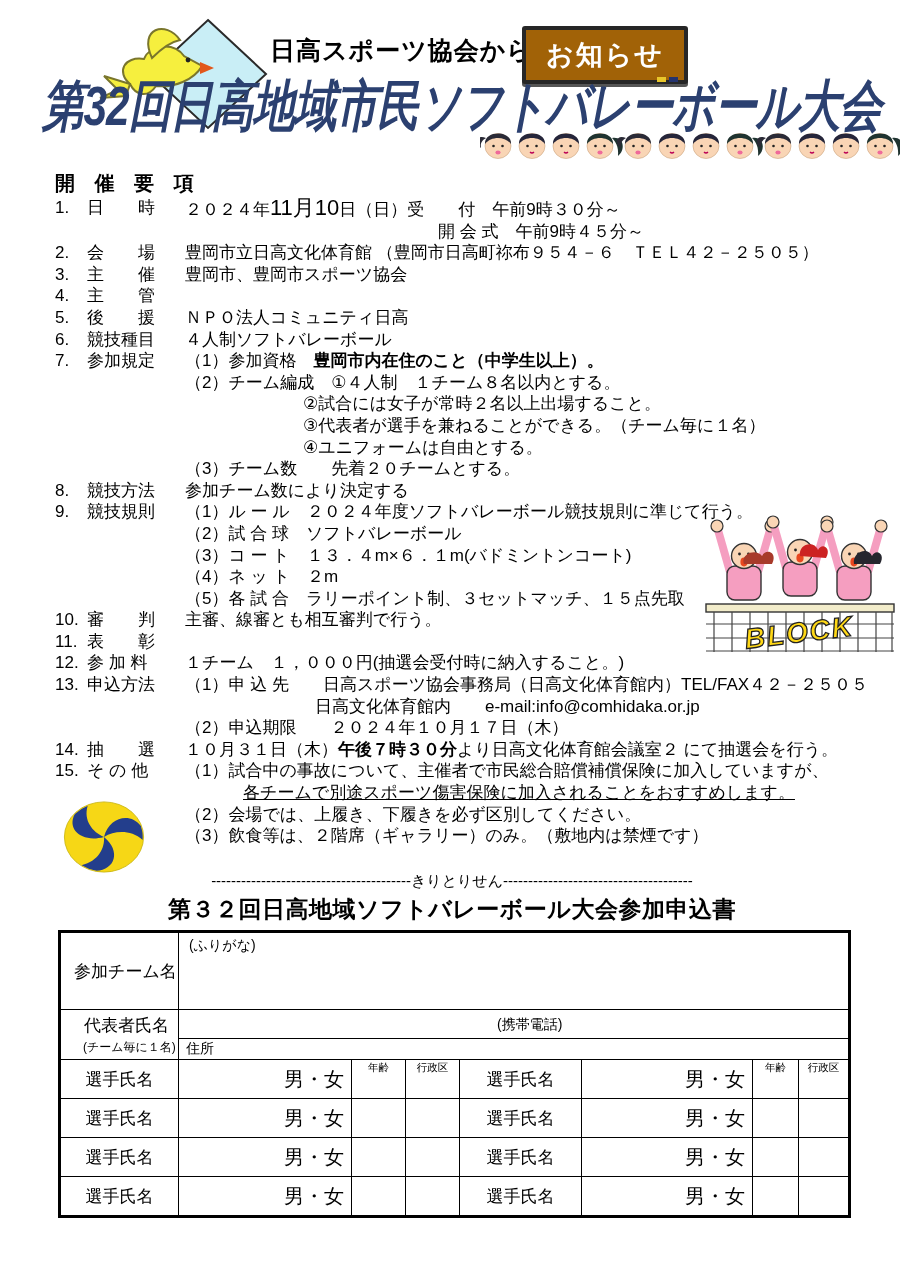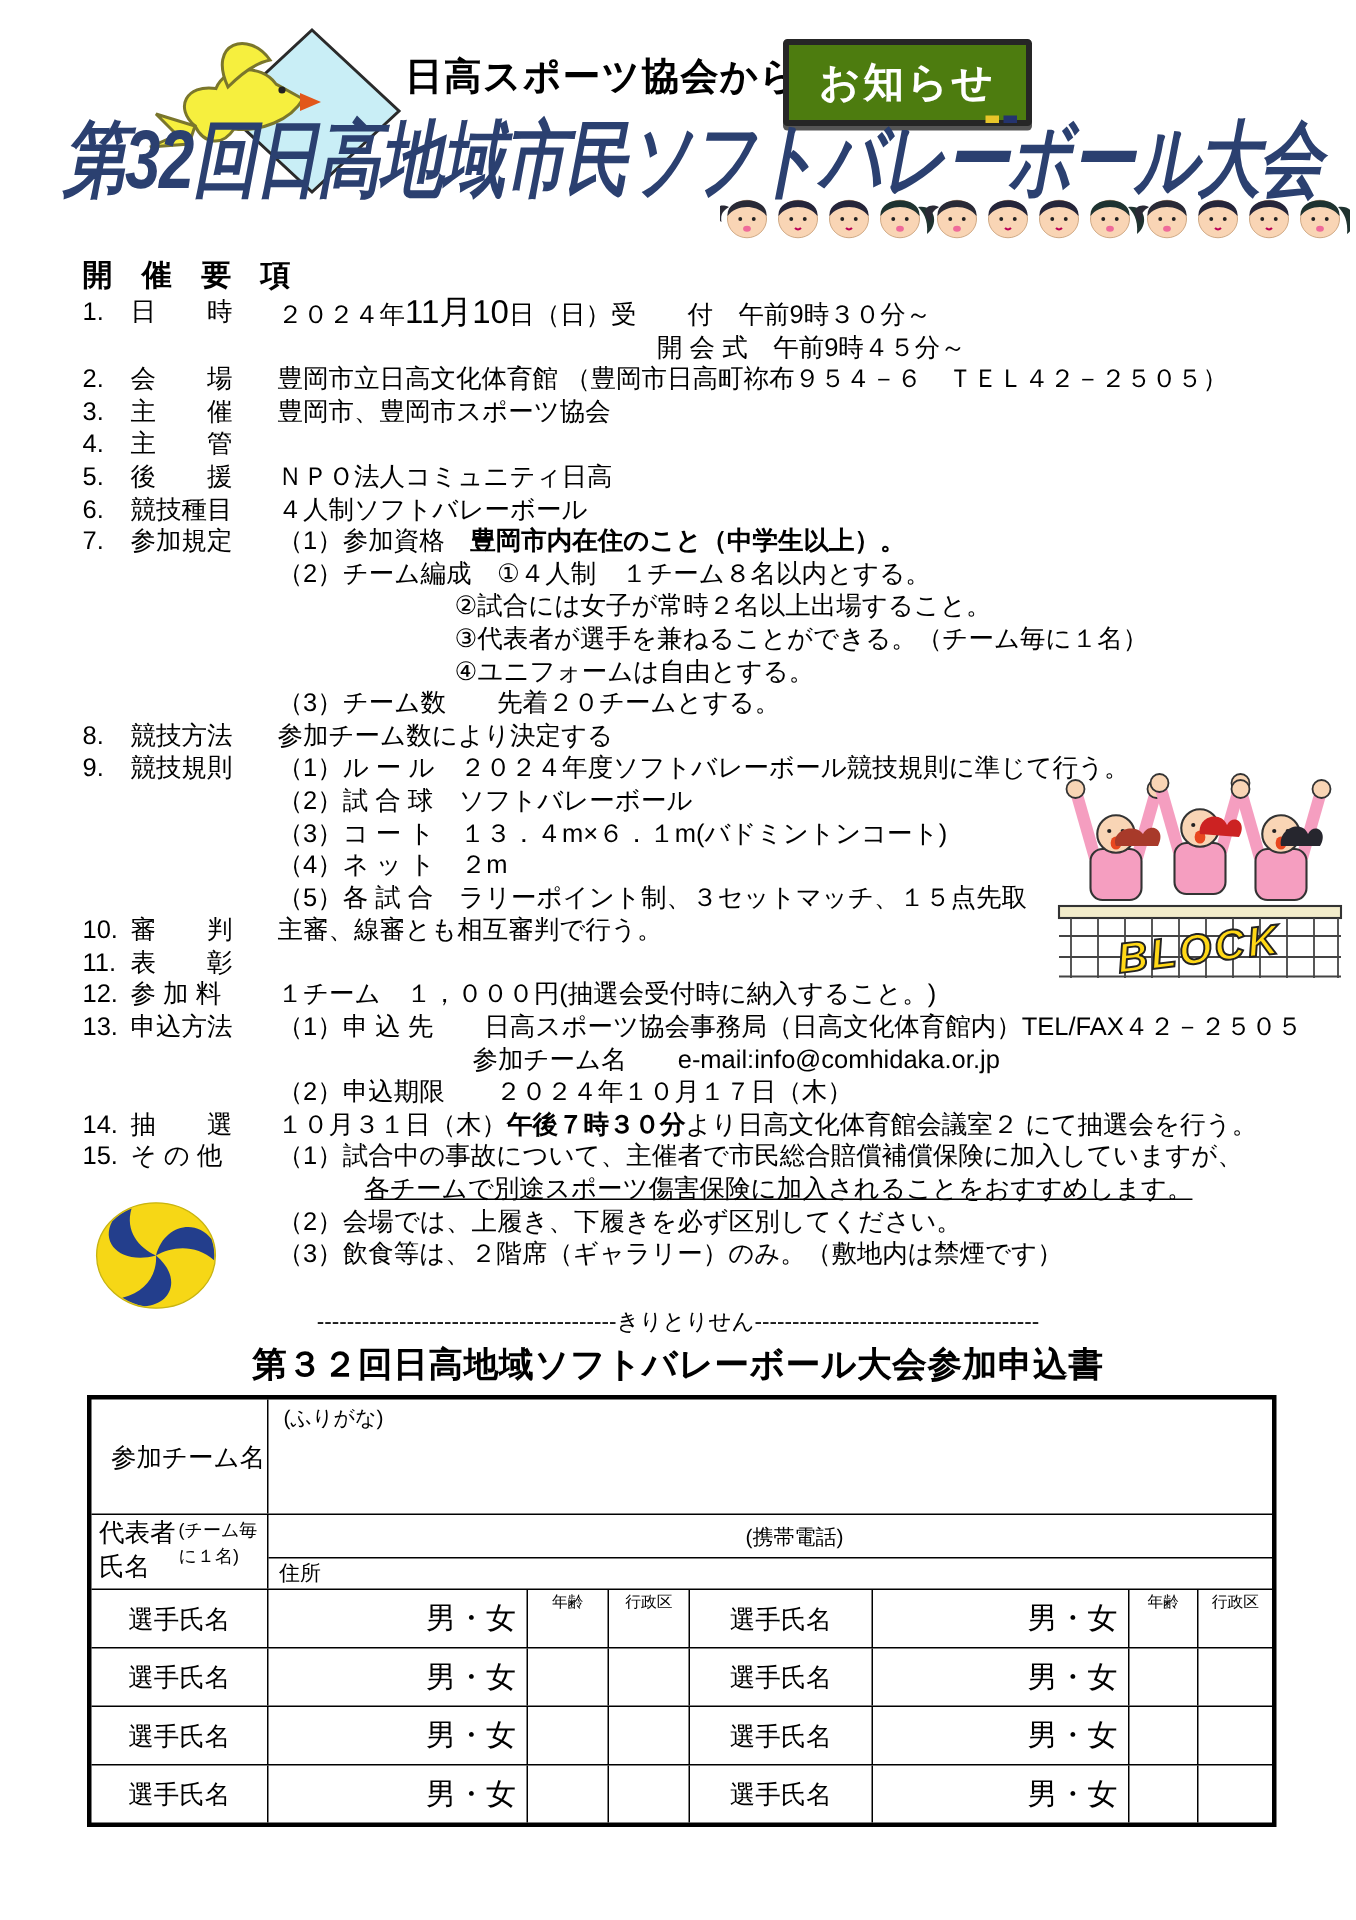--- a/index.html
+++ b/index.html
@@ -1,21 +1,21 @@
 <!DOCTYPE html>
 <html><head>
 <meta charset="utf-8">
 <style>
   html,body{margin:0;padding:0;background:#e8e8e8;}
   .page{position:relative;width:904px;height:1280px;background:#ffffff;overflow:hidden;
         font-family:"Liberation Sans","DejaVu Sans",sans-serif;color:#000;}
 
   
   .hdr-sub{position:absolute;left:270px;top:34px;font-size:25px;font-weight:bold;letter-spacing:1px;}
-  .notice{position:absolute;left:522px;top:26px;width:158px;height:50px;background:#4d7c0f;
+  .notice{position:absolute;left:522px;top:26px;width:158px;height:50px;background:#a16207;
           border:4px solid #262626;border-radius:3px;box-shadow:0 3px 0 #555;
           display:flex;align-items:center;justify-content:center;}
   .notice .txt{color:#ffffff;font-size:27px;font-weight:bold;letter-spacing:2px;}
   .notice .chalk1,.notice .chalk2{position:absolute;bottom:-2px;width:9px;height:5px;}
   .notice .chalk1{right:18px;background:#e8c62a;}
   .notice .chalk2{right:6px;background:#24336e;}
   .dove{position:absolute;left:96px;top:14px;}
   .main-title{position:absolute;left:42px;top:70px;width:860px;white-space:nowrap;
               font-size:47px;font-weight:bold;font-style:italic;color:#2b4070;
               transform:scale(0.9,1.18);transform-origin:left top;letter-spacing:-1px;}
@@ -47,21 +47,21 @@
   .fr{display:flex;border-bottom:1px solid #000;}
   .c{box-sizing:border-box;border-right:1px solid #000;}
   .c:last-child{border-right:none;}
   .w1{width:118px;flex:none;} .w2{width:173px;flex:none;} .w3{width:54px;flex:none;}
   .w4{width:54px;flex:none;}  .w5{width:122px;flex:none;} .w6{width:171px;flex:none;}
   .w7{width:46px;flex:none;}  .w8{flex:1;}
   .fr1{height:76px;}
   .team-label{display:flex;align-items:center;padding-left:13px;font-size:17px;}
   .furigana-cell{flex:1;font-size:14px;padding:4px 0 0 10px;box-sizing:border-box;}
   .fr2{height:49px;}
-  .rep-label{display:flex;flex-direction:row;justify-content:flex-end;font-size:17px;padding-left:5px;box-sizing:border-box;border-right:1px solid #000;width:118px;flex:none;}
+  .rep-label{display:flex;flex-direction:column;justify-content:center;font-size:17px;padding-left:23px;box-sizing:border-box;border-right:1px solid #000;width:118px;flex:none;}
   .rep-note{font-size:12px;margin-top:2px;margin-left:-1px;}
   .rep-right{flex:1;display:flex;flex-direction:column;}
   .rep-phone{height:28px;border-bottom:1px solid #000;position:relative;font-size:14px;}
   .rep-phone span{position:absolute;left:318px;top:6px;}
   .rep-addr{flex:1;font-size:14px;display:flex;align-items:center;padding-left:7px;}
   .p-row{display:flex;height:38px;border-bottom:1px solid #000;font-size:17px;}
   .p-row:last-child{border-bottom:none;}
   .p-label{display:flex;align-items:center;justify-content:center;}
   .p-entry{position:relative;}
   .p-entry .gender{position:absolute;right:7px;top:50%;transform:translateY(-50%);font-size:20px;margin-left:43px;}
@@ -155,21 +155,21 @@
       <div class="o-row"><span class="o-num">9.</span><span class="o-label">競技規則</span><span class="o-content ind-0"><span>（1）ル ー ル　２０２４年度ソフトバレーボール競技規則に準じて行う。</span></span></div>
       <div class="o-row"><span class="o-num"></span><span class="o-label"></span><span class="o-content ind-0"><span>（2）試 合 球　ソフトバレーボール</span></span></div>
       <div class="o-row"><span class="o-num"></span><span class="o-label"></span><span class="o-content ind-0"><span>（3）コ ー ト　１３．４m×６．１m(バドミントンコート)</span></span></div>
       <div class="o-row"><span class="o-num"></span><span class="o-label"></span><span class="o-content ind-0"><span>（4）ネ ッ ト　２m</span></span></div>
       <div class="o-row"><span class="o-num"></span><span class="o-label"></span><span class="o-content ind-0"><span>（5）各 試 合　ラリーポイント制、３セットマッチ、１５点先取</span></span></div>
       <div class="o-row"><span class="o-num">10.</span><span class="o-label">審　　判</span><span class="o-content ind-0"><span>主審、線審とも相互審判で行う。</span></span></div>
       <div class="o-row"><span class="o-num">11.</span><span class="o-label">表　　彰</span></div>
       <div class="o-row"><span class="o-num">12.</span><span class="o-label">参 加 料</span><span class="o-content ind-0"><span>１チーム　１，０００円(抽選会受付時に納入すること。)</span></span></div>
       <div class="o-row"><span class="o-num"></span><span class="o-label"></span></div>
       <div class="o-row"><span class="o-num">13.</span><span class="o-label">申込方法</span><span class="o-content ind-0"><span>（1）申 込 先　　日高スポーツ協会事務局（日高文化体育館内）TEL/FAX４２－２５０５</span></span></div>
-      <div class="o-row"><span class="o-num"></span><span class="o-label"></span><span class="o-content ind-3"><span>参加チーム名　　e-mail:info@comhidaka.or.jp</span></span></div>
+      <div class="o-row"><span class="o-num"></span><span class="o-label"></span><span class="o-content ind-3"><span>日高文化体育館内　　e-mail:info@comhidaka.or.jp</span></span></div>
       <div class="o-row"><span class="o-num"></span><span class="o-label"></span><span class="o-content ind-0"><span>（2）申込期限　　２０２４年１０月１７日（木）</span></span></div>
       <div class="o-row"><span class="o-num">14.</span><span class="o-label">抽　　選</span><span class="o-content ind-0"><span>１０月３１日（木）</span><span class="b">午後７時３０分</span><span>より日高文化体育館会議室２ にて抽選会を行う。</span></span></div>
       <div class="o-row"><span class="o-num">15.</span><span class="o-label">そ の 他</span><span class="o-content ind-0"><span>（1）試合中の事故について、主催者で市民総合賠償補償保険に加入していますが、</span></span></div>
       <div class="o-row"><span class="o-num"></span><span class="o-label"></span><span class="o-content ind-1"><span class="u">各チームで別途スポーツ傷害保険に加入されることをおすすめします。</span></span></div>
       <div class="o-row"><span class="o-num"></span><span class="o-label"></span><span class="o-content ind-0"><span>（2）会場では、上履き、下履きを必ず区別してください。</span></span></div>
       <div class="o-row"><span class="o-num"></span><span class="o-label"></span><span class="o-content ind-0"><span>（3）飲食等は、２階席（ギャラリー）のみ。（敷地内は禁煙です）</span></span></div>
     </div>
 
   <div class="volleyball">
     <svg width="88" height="78" viewBox="0 0 100 100" preserveAspectRatio="none">

